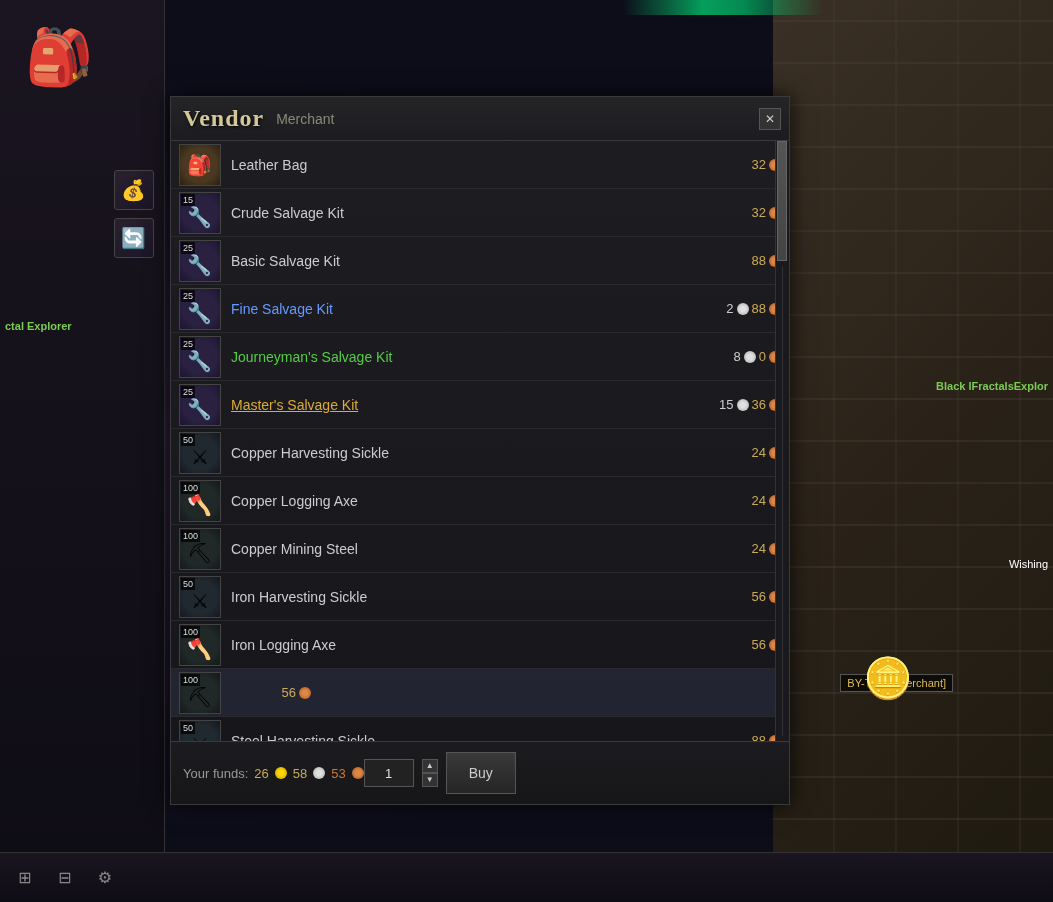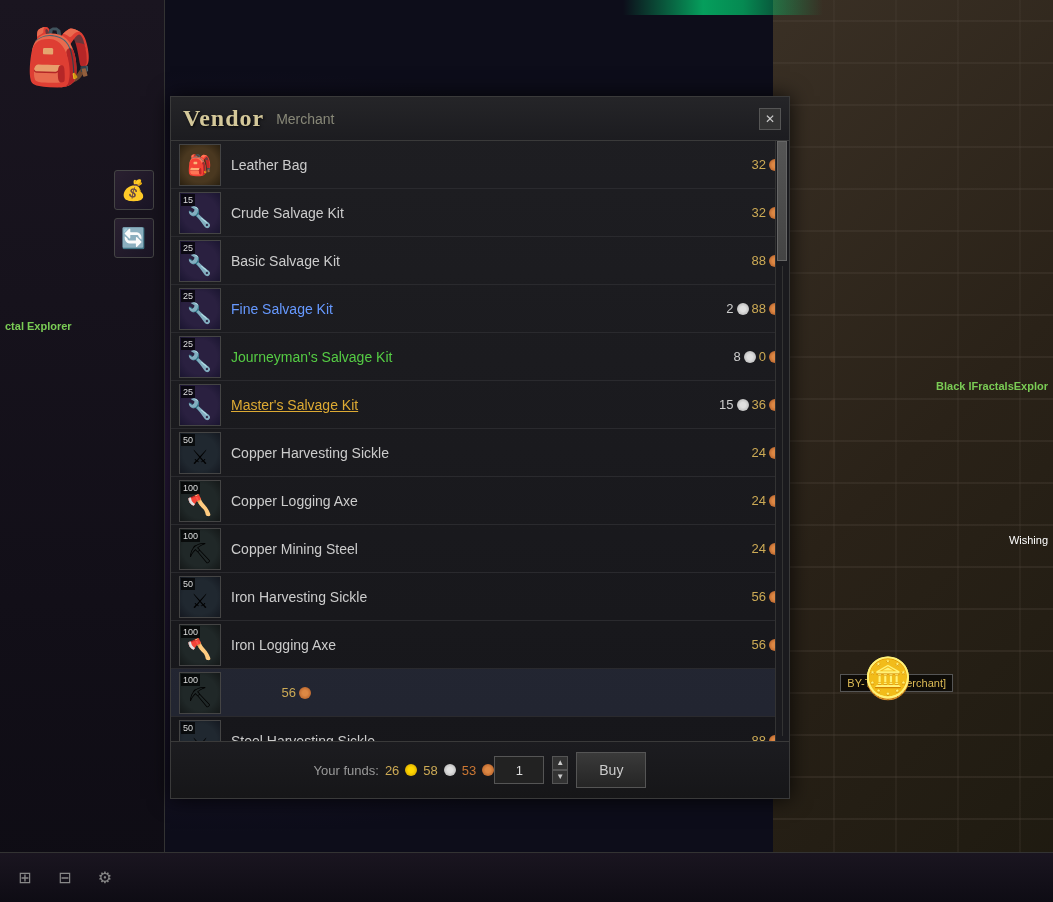--- a/index.html
+++ b/index.html
@@ -288,21 +288,21 @@
       background: #333;
     }
 
     
     .vendor-footer {
       padding: 10px 12px;
       background: linear-gradient(180deg, #1c1c20 0%, #161618 100%);
       border-top: 1px solid #3a3a3a;
       display: flex;
       align-items: center;
-      justify-content: center;
+      justify-content: flex-start;
     }
 
     .funds-section {
       display: flex;
       align-items: center;
       gap: 6px;
       font-size: 13px;
       font-family: Arial, sans-serif;
       color: #aaa;
     }
@@ -354,21 +354,21 @@
     }
 
     .buy-btn {
       padding: 5px 22px;
       background: linear-gradient(180deg, #3a3a3a 0%, #252525 100%);
       border: 1px solid #555;
       color: #ccc;
       font-size: 14px;
       font-family: Arial, sans-serif;
       cursor: pointer;
-      height: 36px;
+      height: 42px;
       display: flex;
       align-items: center;
     }
 
     
     .taskbar {
       position: absolute;
       bottom: 0;
       left: 0;
       right: 0;
@@ -439,21 +439,21 @@
   <div style="position:absolute;top:25px;left:25px;font-size:55px;color:#d8cbb0;opacity:0.9;">🎒</div>
 
   <div class="sidebar-items">
     <div class="sidebar-item" style="font-size:20px;">💰</div>
     <div class="sidebar-item" style="font-size:20px;">🔄</div>
   </div>
 </div>
 
 <div class="character-left">ctal Explorer</div>
 <div class="character-right">Black lFractalsExplor</div>
-<div class="character-right-2" style="right:5px;top:534px;">Wishing</div>
+<div class="character-right-2" style="right:5px;top:558px;">Wishing</div>
 
 <div style="position:absolute;right:100px;bottom:210px;color:#ddbb55;font-size:11px;font-family:Arial,sans-serif;background:rgba(0,0,0,0.6);padding:2px 6px;border:1px solid #555;">BY-TK10 [Merchant]</div>
 
 <div class="coins-pile">🪙</div>
 
 <div class="top-trim"></div>
 
 <div class="vendor-window">
 
   <div class="vendor-titlebar">

